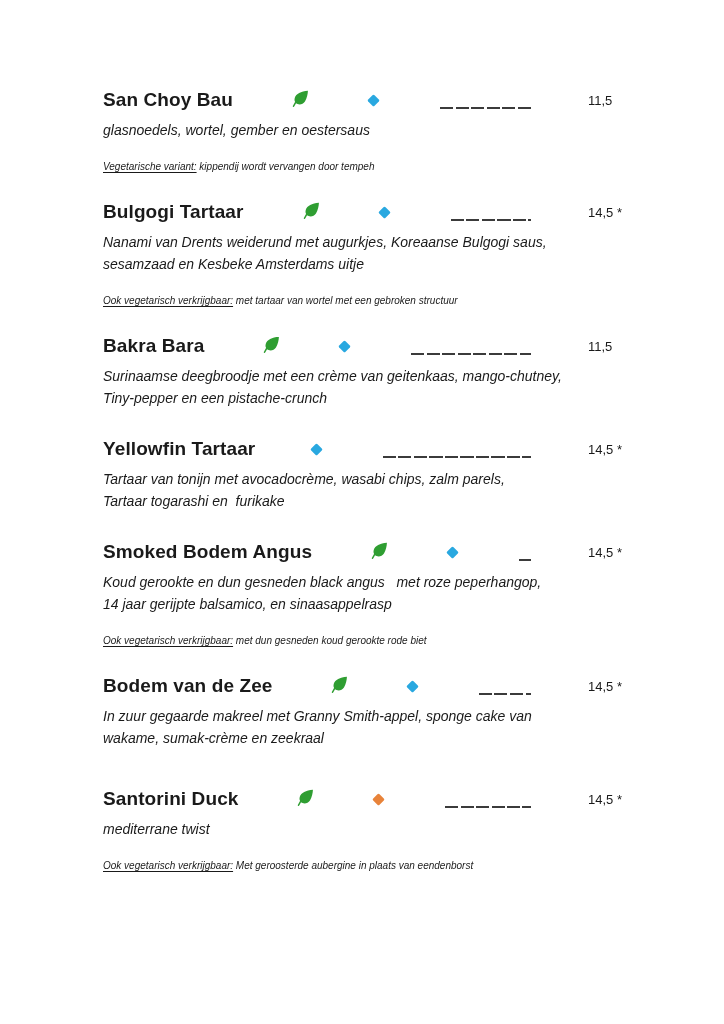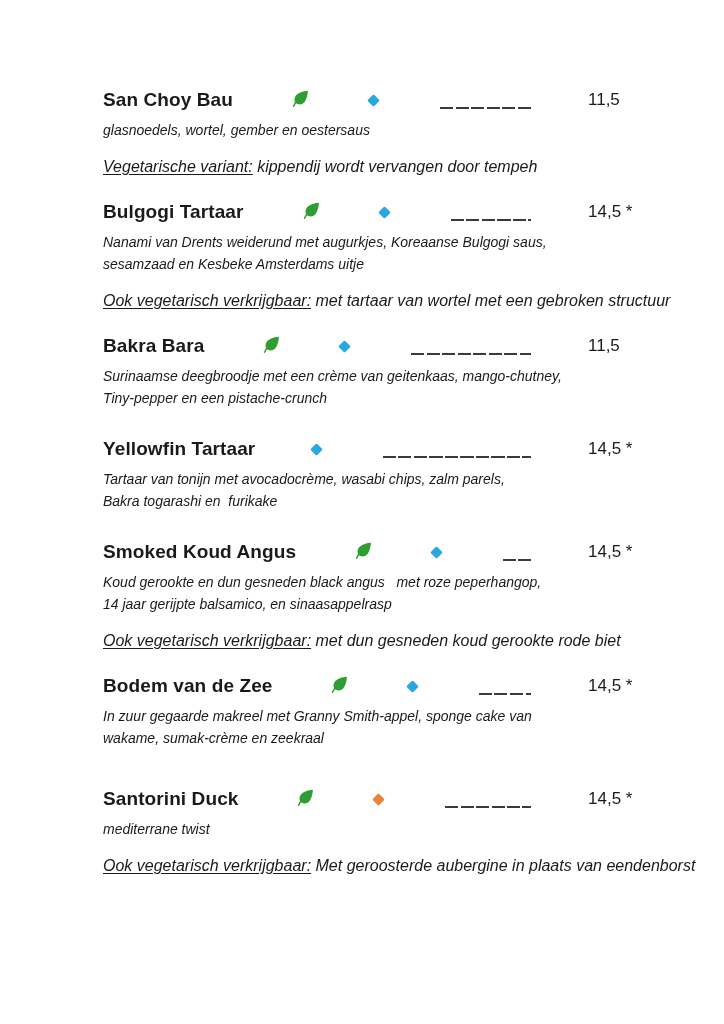--- a/index.html
+++ b/index.html
@@ -52,35 +52,35 @@
   .leader {
     flex: 1;
     height: 1.6px;
     align-self: flex-end;
     margin: 0 9px 5px 10px;
     background: repeating-linear-gradient(90deg, #3b3b3b 0 13px, transparent 13px 15.5px);
   }
   .price {
     flex: none;
     width: 44px;
-    font-size: 17px;
+    font-size: 13px;
     color: #1a1a1a;
     white-space: pre;
   }
   .desc {
     margin: 0;
     font-size: 14px;
     font-style: italic;
     line-height: 22px;
     white-space: pre;
     color: #1a1a1a;
   }
   .variant {
     margin: 16px 0 0 0;
-    font-size: 16px;
+    font-size: 10px;
     font-style: italic;
     line-height: 20px;
     white-space: pre;
     color: #1a1a1a;
   }
   .variant-label { text-decoration: underline; text-underline-offset: 2px; }
 </style>
 </head>
 <body>
 
@@ -139,26 +139,26 @@
   </section>
 
   <section class="item">
     <div class="title-row">
       <span class="title">Yellowfin Tartaar</span>
       <span class="diamond blue"></span>
       <span class="leader"></span>
       <span class="price">14,5 *</span>
     </div>
     <p class="desc">Tartaar van tonijn met avocadocrème, wasabi chips, zalm parels,</p>
-    <p class="desc">Bakra togarashi en  furikake</p>
-  </section>
-
-  <section class="item has-variant">
-    <div class="title-row">
-      <span class="title">Smoked Koud Angus</span>
+    <p class="desc">Tartaar togarashi en  furikake</p>
+  </section>
+
+  <section class="item has-variant">
+    <div class="title-row">
+      <span class="title">Smoked Bodem Angus</span>
       <span class="leaf-wrap">
           <svg viewBox="0 0 24 24">
             <path d="M20.5 3.2C12.4 3.8 7 6.7 5.5 11c-1.2 3.5.9 6.6 3.2 7.4 3 1 6.4-.1 8.4-3 2.2-3.2 3.2-8.2 3.4-12.2z" fill="#2f9e32"></path>
             <path d="M4 20.8C7 14.2 12 8.6 18.6 5.4" stroke="#2f9e32" stroke-width="1.7" fill="none" stroke-linecap="round"></path>
           </svg>
         </span>
       <span class="diamond blue"></span>
       <span class="leader"></span>
       <span class="price">14,5 *</span>
     </div>

